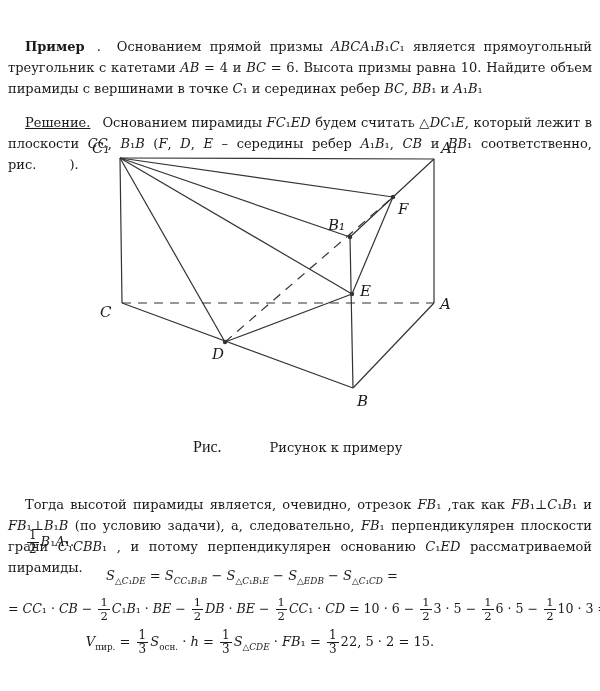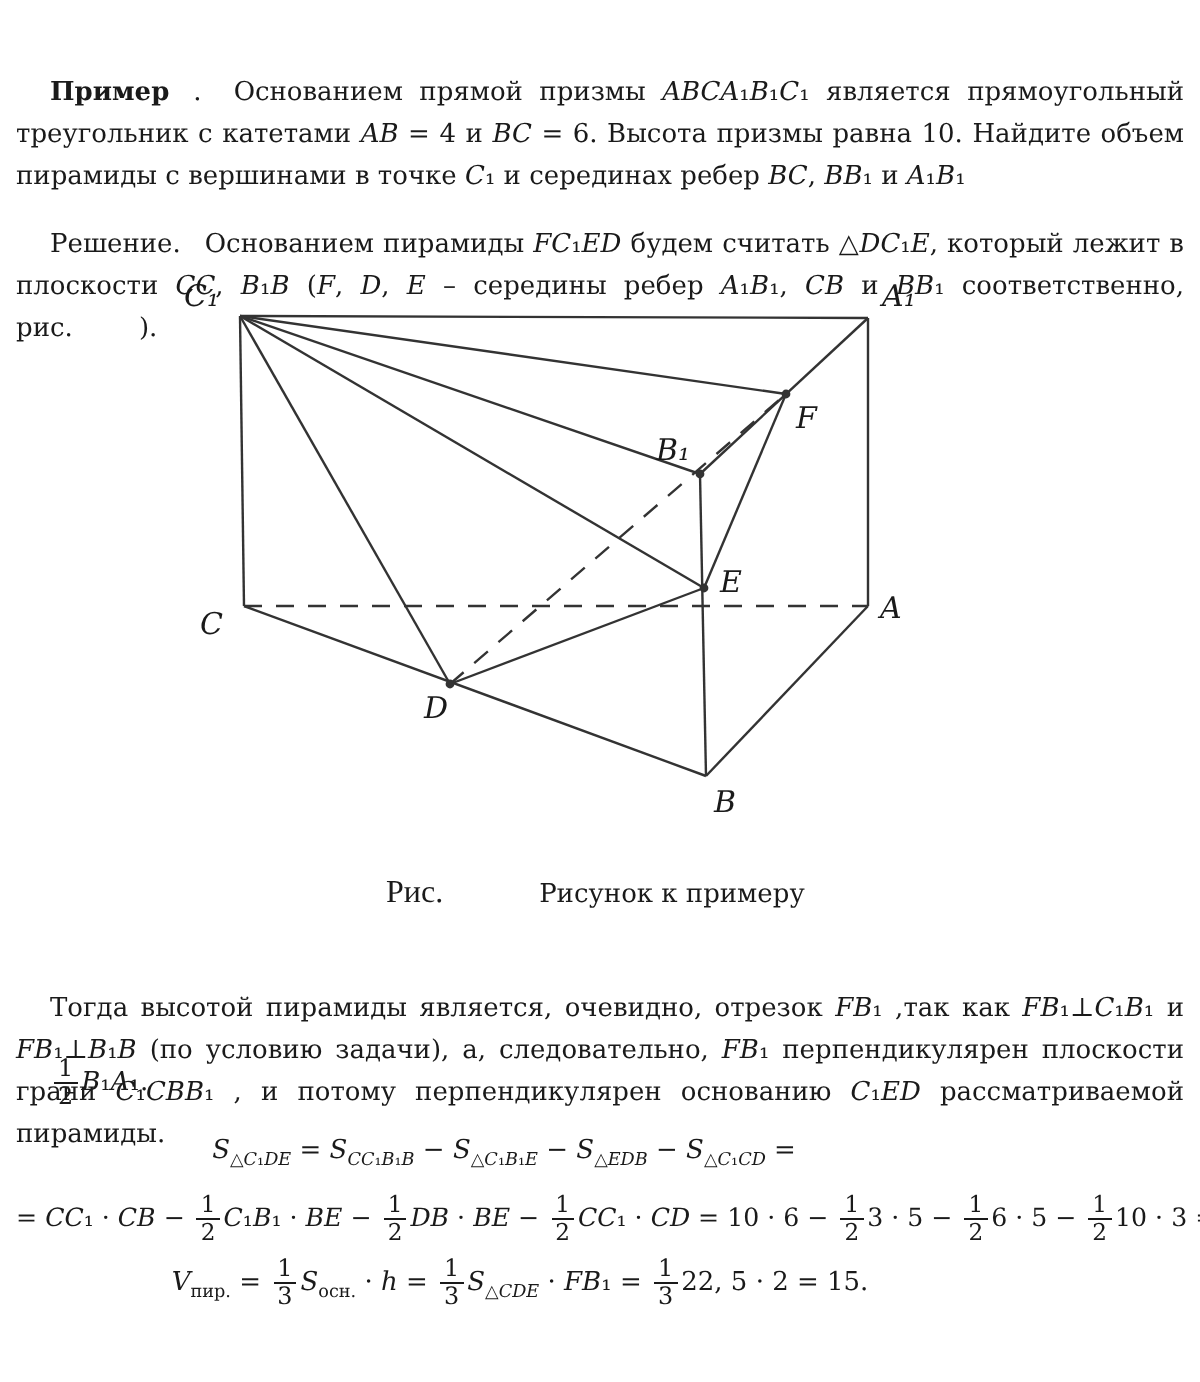--- a/index.html
+++ b/index.html
@@ -16,21 +16,21 @@
     position:absolute;left:8px;width:584px;
     margin:0;line-height:21px;text-align:justify;
   }
   .indent{text-indent:17px;margin-top:28px;}
   .p1{top:8px;}
   .p2{top:84px;}
   .p3{top:466px;}
   .p4{top:527px;left:8px;width:584px;line-height:30px;padding-left:17px;text-align:left;}
   .lead{font-weight:bold;}
   .leadgap{margin:0 16px 0 12px;}
-  .underline{margin-right:12px;}
+  .underline{text-decoration:underline;margin-right:12px;}
   i{font-style:italic;}
   .figlayer{position:absolute;left:0;top:0;width:600px;height:691px;}
   .caption{position:absolute;top:438px;left:193px;white-space:nowrap;}
   .cap1{font-size:16px;font-family:Liberation Serif, serif;}
   .cap2{font-size:13px;margin-left:48px;text-align:center;}
   .eq{position:absolute;line-height:30px;white-space:nowrap;}
   .eq1{top:561px;left:-48px;width:600px;text-align:center;}
   .eq2{top:594px;left:8px;font-size:12.6px;}
   .eq3{top:627px;left:0;width:520px;text-align:center;}
   .ans{top:694px;}

